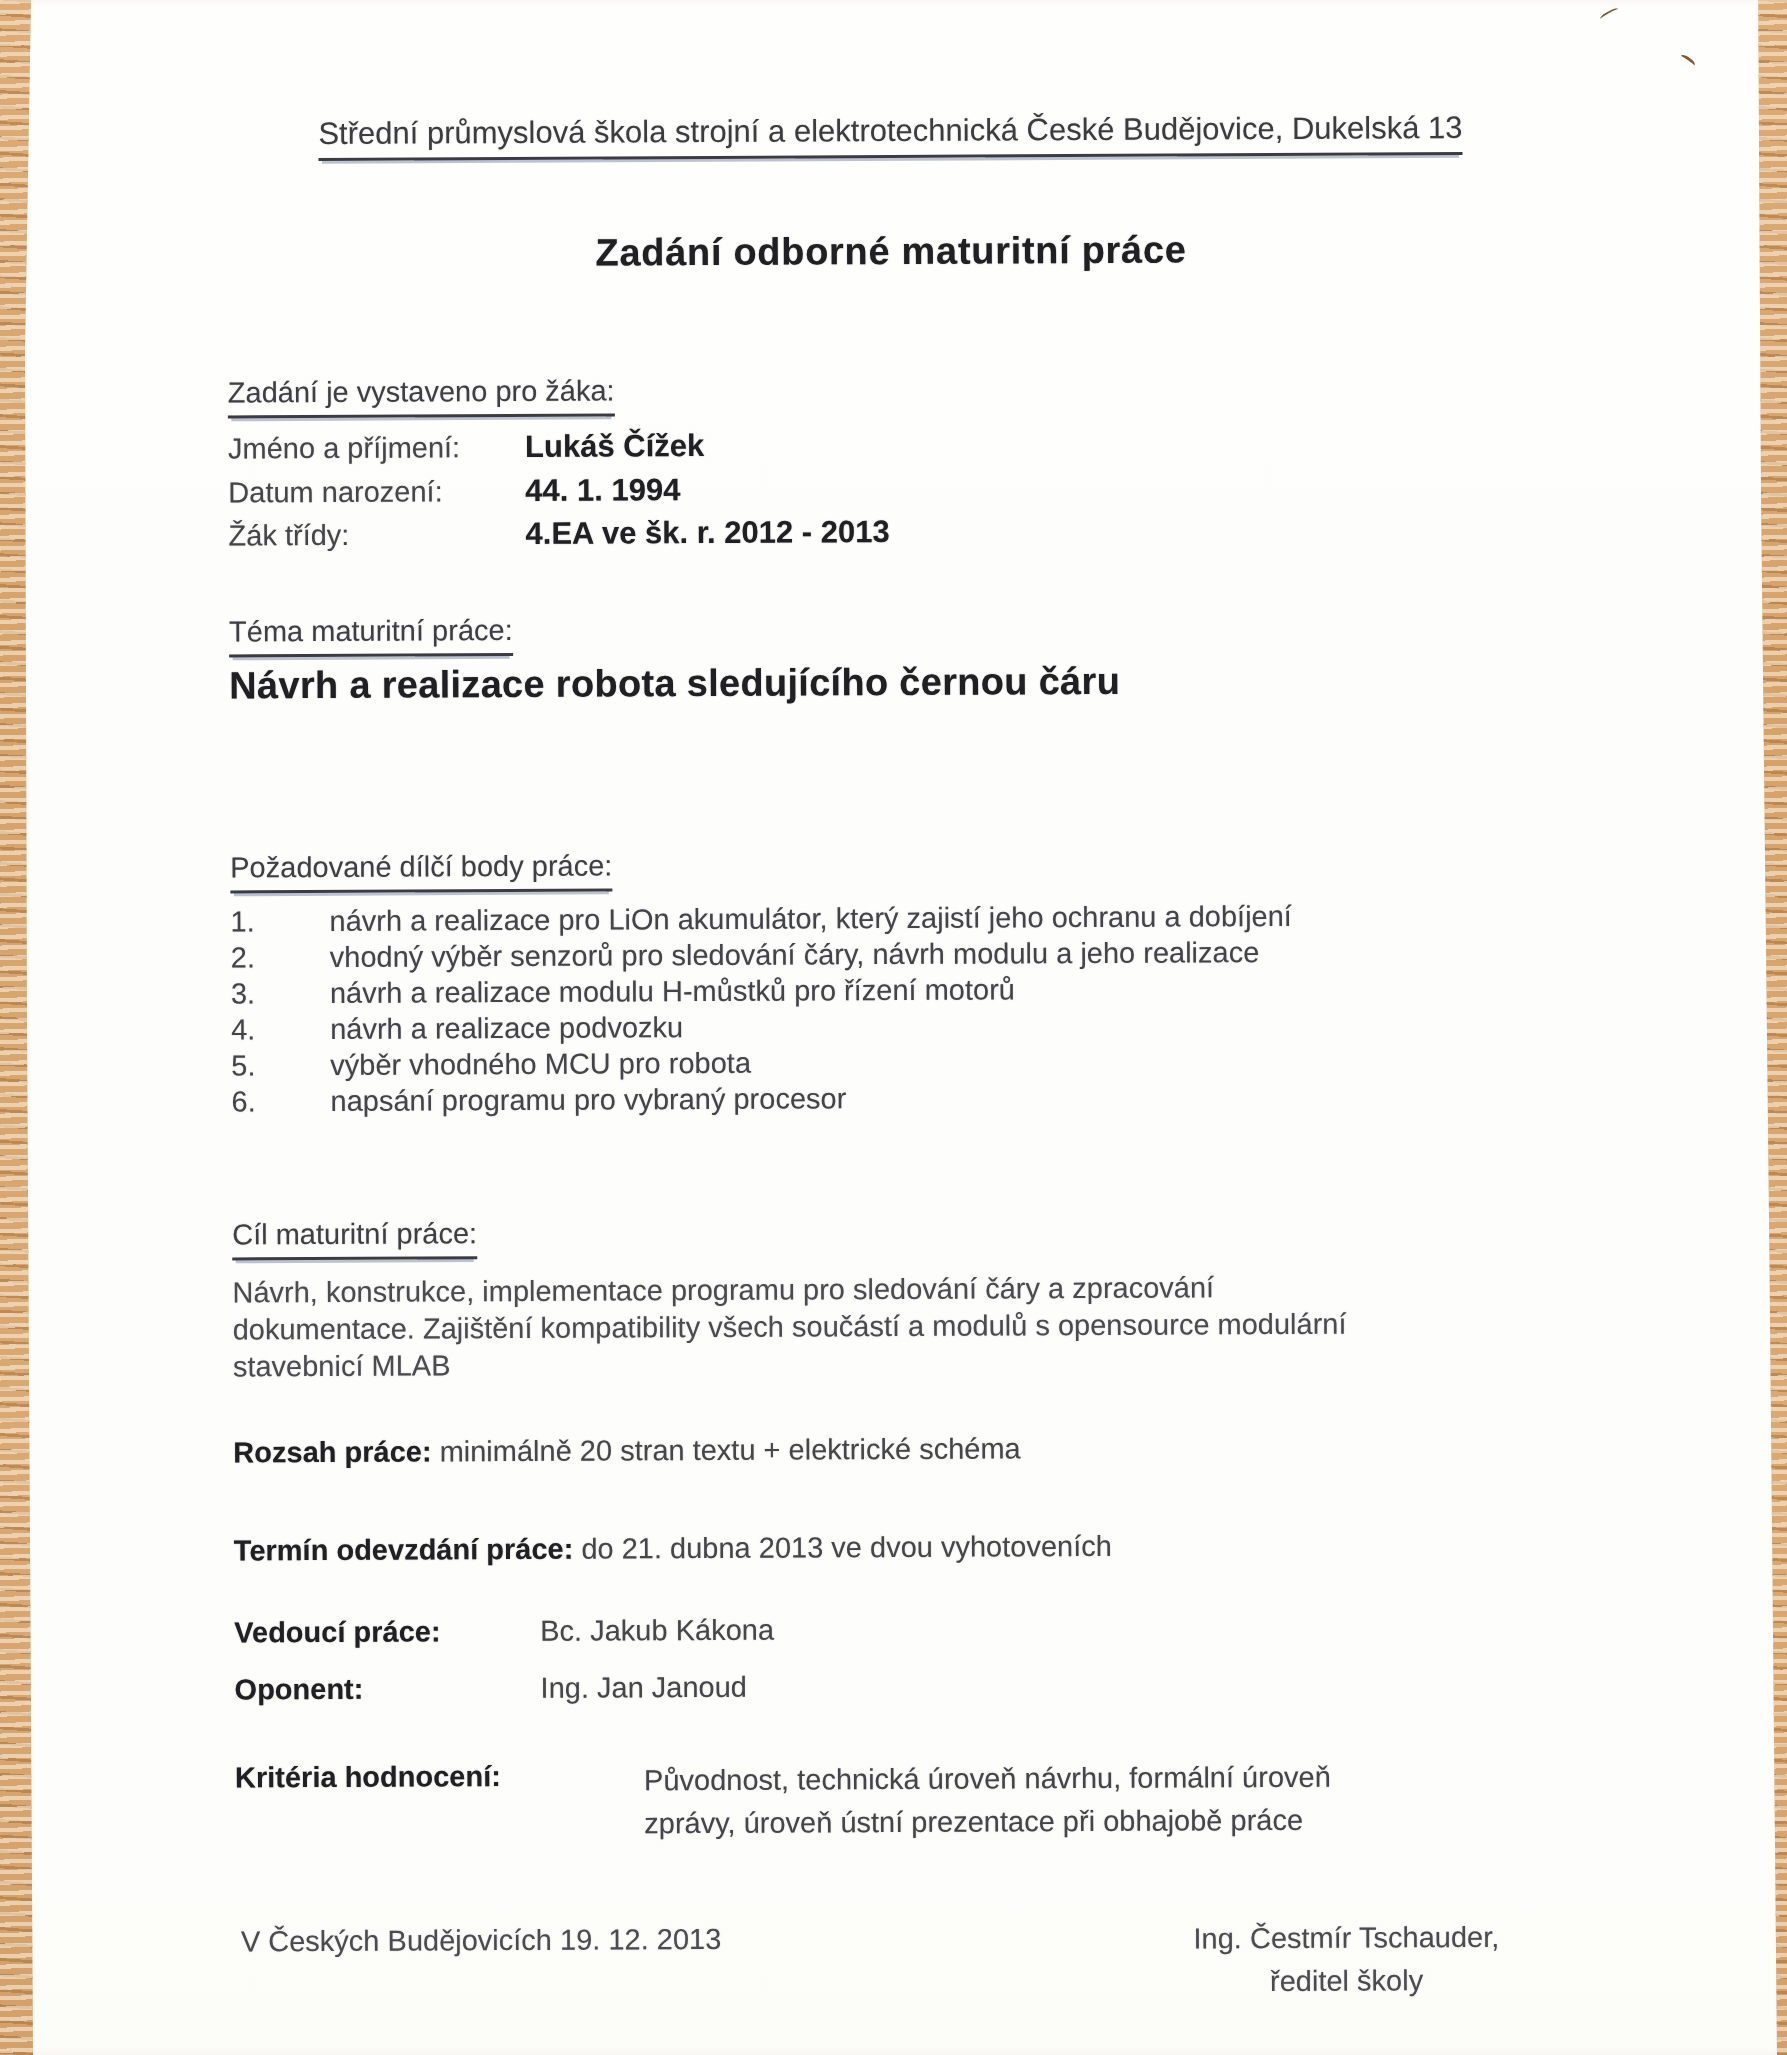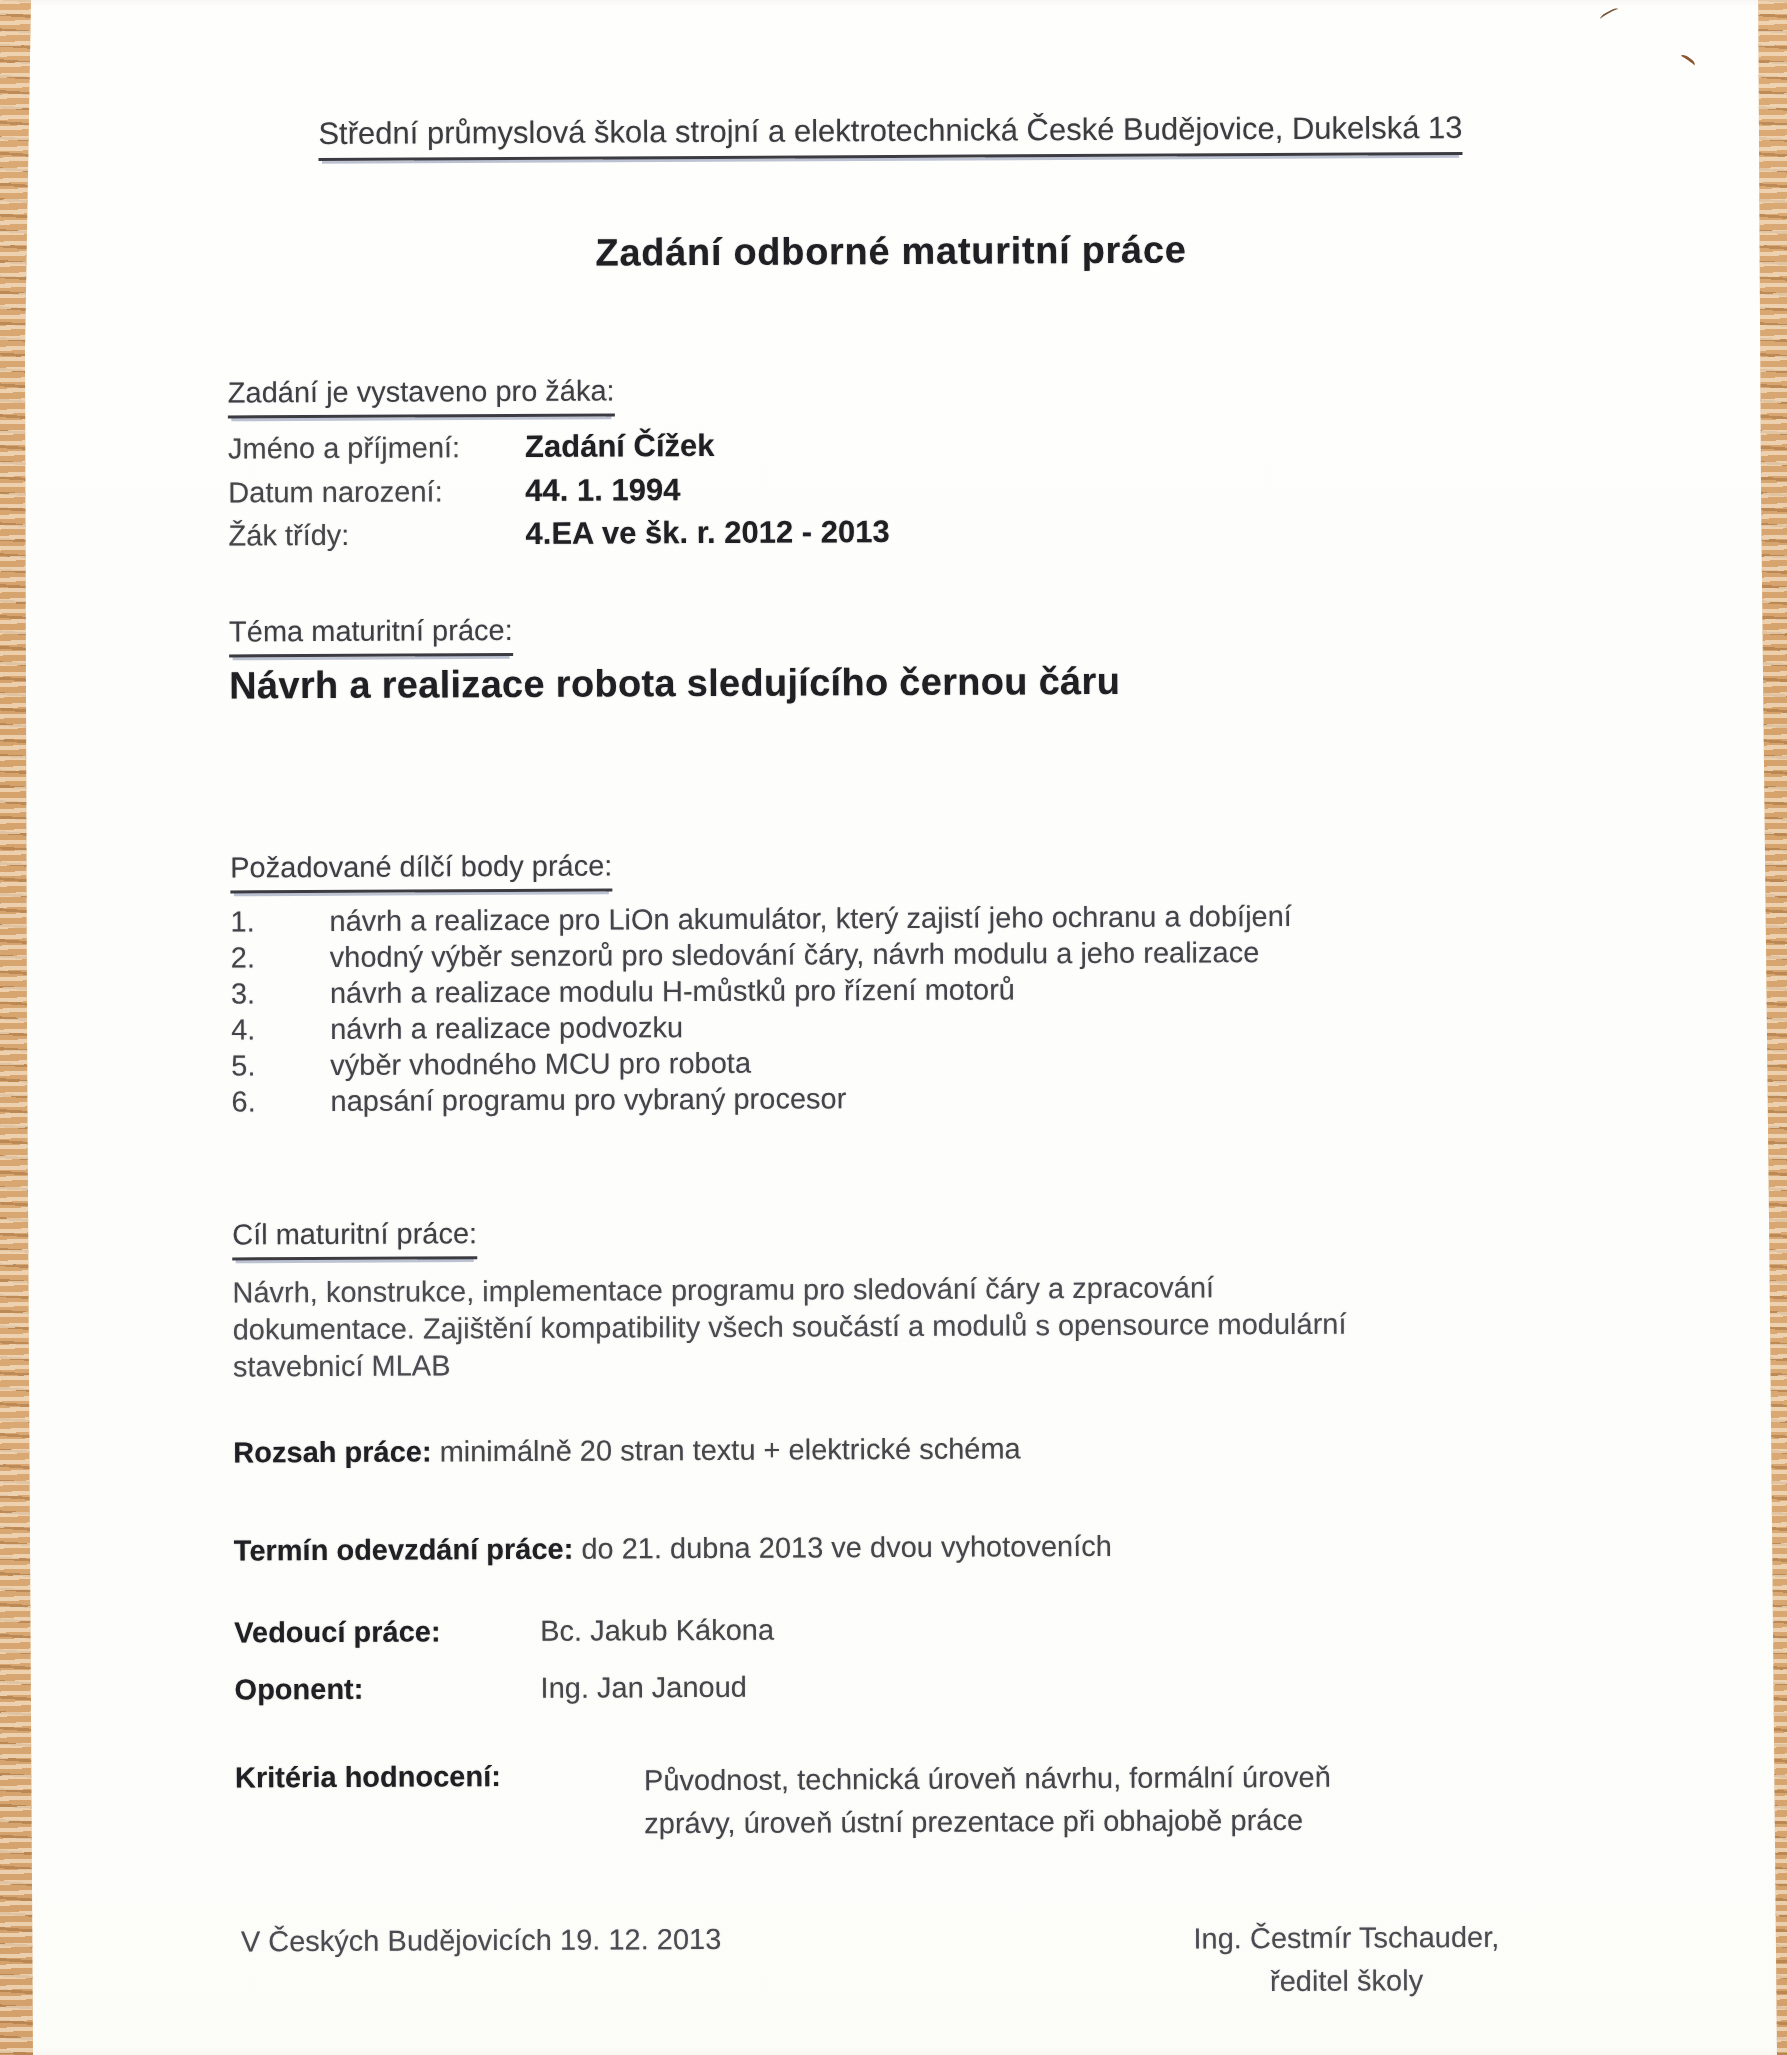--- a/index.html
+++ b/index.html
@@ -137,21 +137,21 @@
       <span class="underlined">Střední průmyslová škola strojní a elektrotechnická České Budějovice, Dukelská 13</span>
     </div>
 
     <div class="doc-title txt bold-ink">Zadání odborné maturitní práce</div>
 
     <div class="sec-heading h-student txt">
       <span class="underlined">Zadání je vystaveno pro žáka:</span>
     </div>
 
     <div class="info-row r-name txt">
-      <span class="lbl">Jméno a příjmení:</span><span class="val bold-ink">Zadání Čížek</span>
+      <span class="lbl">Jméno a příjmení:</span><span class="val bold-ink">Lukáš Čížek</span>
     </div>
     <div class="info-row r-birth txt">
       <span class="lbl">Datum narození:</span><span class="val bold-ink">44. 1. 1994</span>
     </div>
     <div class="info-row r-class txt">
       <span class="lbl">Žák třídy:</span><span class="val bold-ink">4.EA ve šk. r. 2012 - 2013</span>
     </div>
 
     <div class="sec-heading h-topic txt">
       <span class="underlined">Téma maturitní práce:</span>

